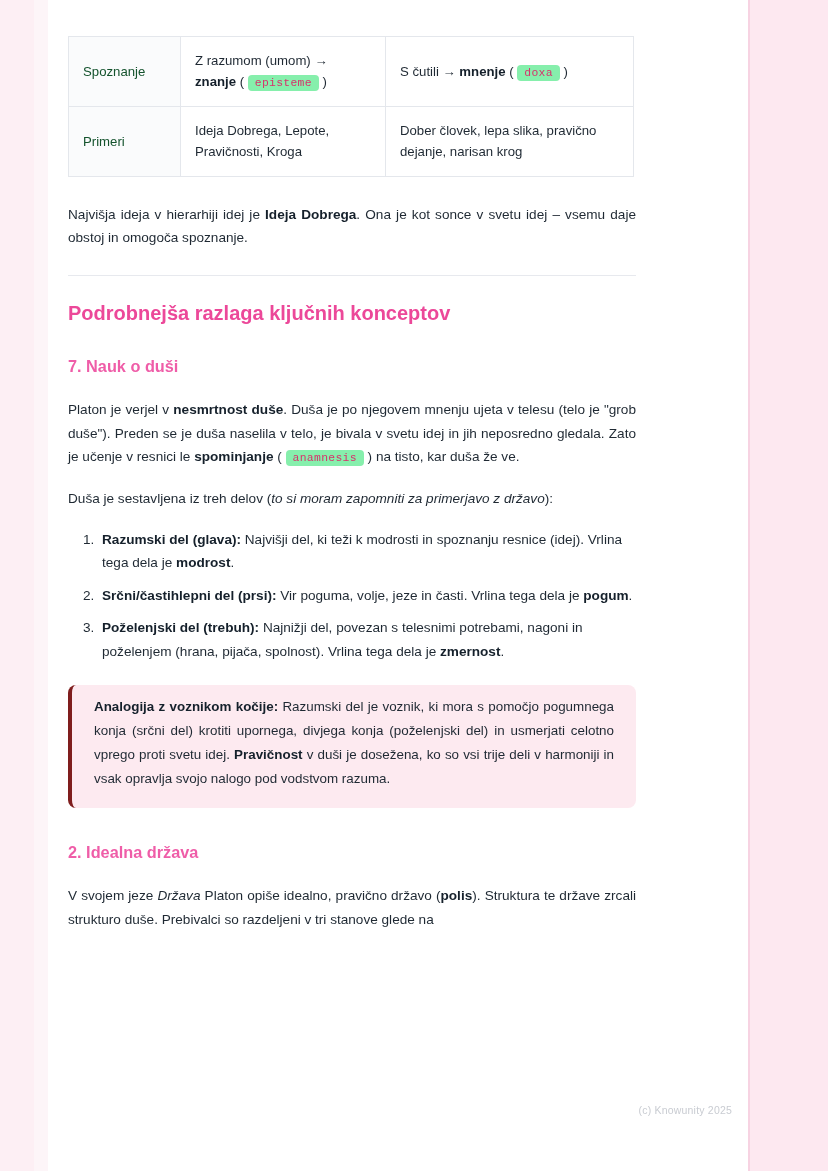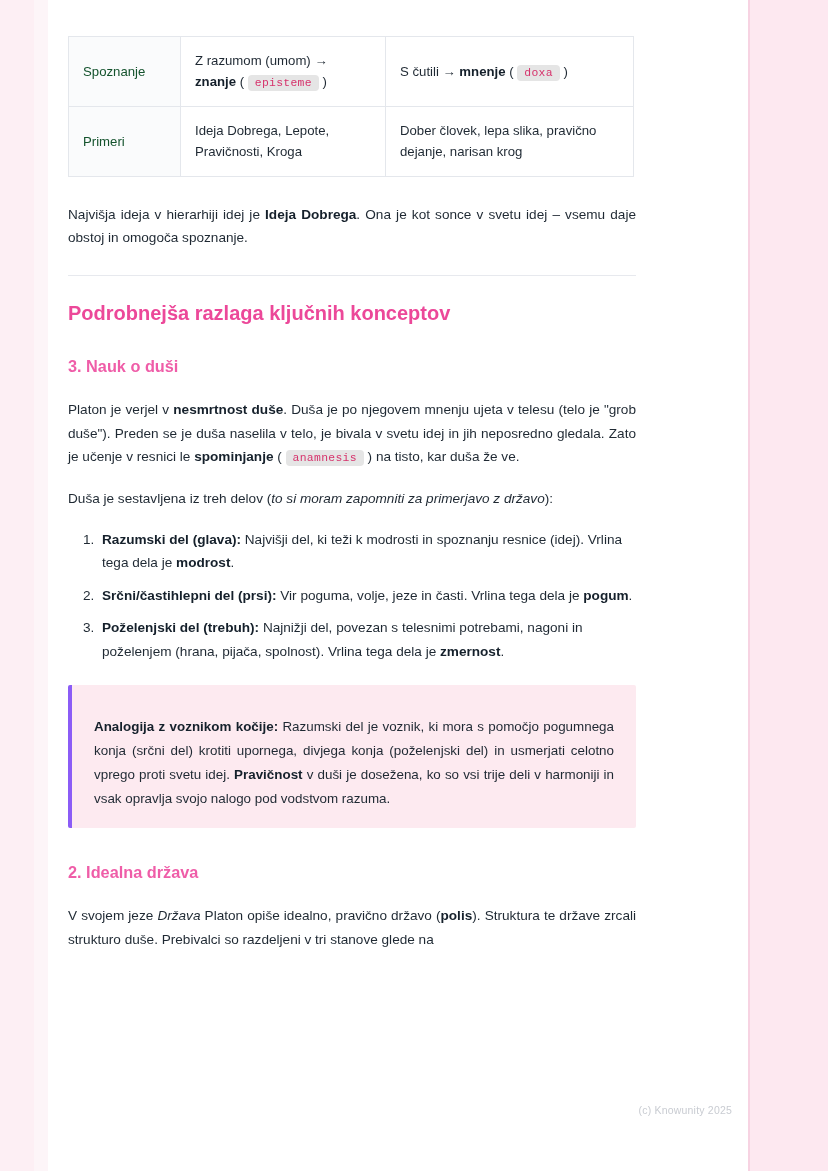--- a/index.html
+++ b/index.html
@@ -71,21 +71,21 @@
   table.concept-table td.label {
     width: 112px;
     font-weight: normal;
     color: #14532d;
     background: #fafbfc;
   }
   table.concept-table td.col2 { width: 205px; }
   code.gk {
     font-family: "Liberation Mono", monospace;
     font-size: 11.4px;
-    background: #e5e5e5;
+    background: #86efac;
     color: #d6336c;
     border-radius: 4px;
     padding: 2px 7px;
     letter-spacing: .3px;
   }
 
   p { margin: 0 0 18px 0; }
   p.just { text-align: justify; }
 
   hr.rule {
@@ -122,27 +122,27 @@
   }
   ol.parts li {
     margin-bottom: 9px;
     line-height: 1.72;
     padding-left: 4px;
   }
 
   .callout {
     position: relative;
     background: #fdeaf0;
-    border-left: 4px solid #8b5cf6;
-    padding: 30px 22px 18px 22px;
+    border-left: 4px solid #7f1d1d;
+    padding: 10px 22px 18px 22px;
     margin: 22px 0 26px 0;
     text-align: justify;
     line-height: 1.78;
     font-size: 13.4px;
-    border-radius: 2px;
+    border-radius: 8px;
   }
   .callout p { margin: 0; }
 
   .copyright {
     position: absolute;
     right: 96px;
     bottom: 55px;
     font-size: 10.5px;
     color: #c9ccd2;
     letter-spacing: .2px;
@@ -181,21 +181,21 @@
       </tr>
     </tbody>
       </table>
 
     <p class="just"><span>Najvišja ideja v hierarhiji idej je </span><strong>Ideja Dobrega</strong><span>. Ona je kot sonce v svetu idej – vsemu daje obstoj in omogoča spoznanje.</span></p>
 
     <hr class="rule">
 
     <h2 class="section">Podrobnejša razlaga ključnih konceptov</h2>
 
-    <h3 class="sub">3. Nauk o duši</h3>
+    <h3 class="sub">7. Nauk o duši</h3>
 
     <p class="just"><span>Platon je verjel v </span><strong>nesmrtnost duše</strong><span>. Duša je po njegovem mnenju ujeta v telesu (telo je "grob duše"). Preden se je duša naselila v telo, je bivala v svetu idej in jih neposredno gledala. Zato je učenje v resnici le </span><strong>spominjanje</strong> ( <code class="gk">anamnesis</code> ) <span>na tisto, kar duša že ve.</span></p>
 
     <p class="just"><span>Duša je sestavljena iz treh delov (</span><em>to si moram zapomniti za primerjavo z državo</em><span>):</span></p>
 
     <ol class="parts">
       <li><strong>Razumski del (glava):</strong><span> Najvišji del, ki teži k modrosti in spoznanju resnice (idej). Vrlina tega dela je </span><strong>modrost</strong><span>.</span></li>
       <li><strong>Srčni/častihlepni del (prsi):</strong><span> Vir poguma, volje, jeze in časti. Vrlina tega dela je </span><strong>pogum</strong><span>.</span></li>
       <li><strong>Poželenjski del (trebuh):</strong><span> Najnižji del, povezan s telesnimi potrebami, nagoni in poželenjem (hrana, pijača, spolnost). Vrlina tega dela je </span><strong>zmernost</strong><span>.</span></li>
     </ol>

